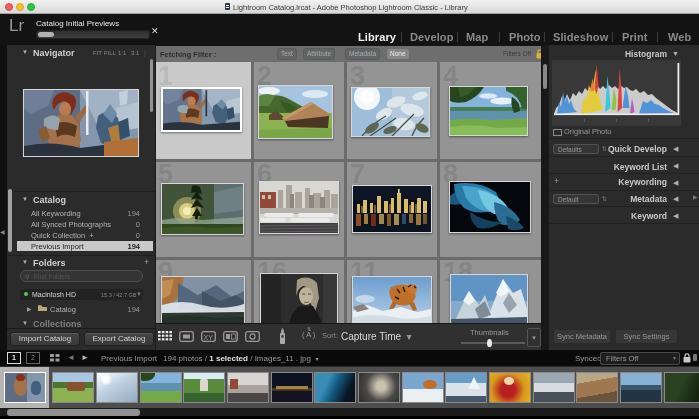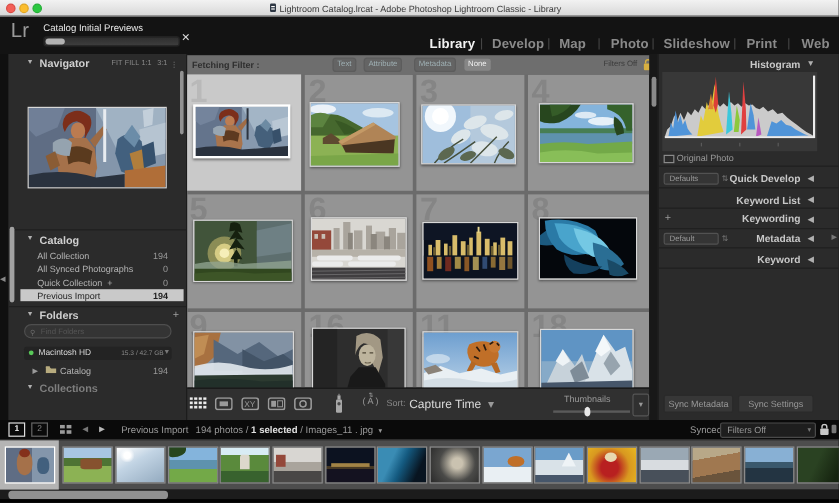--- a/index.html
+++ b/index.html
@@ -135,21 +135,21 @@
       <path d="M84 38 L96 34 L98 50 L88 54 Z" fill="#b07e3c"></path>
       <path d="M94 32 L104 28 L106 46 L96 50 Z" fill="#35506c"></path>
       <path d="M0 56 Q28 50 56 58 L80 55 L80 66 L0 66 Z" fill="#2a323e"></path>
       <path d="M80 52 L114 48 L114 66 L80 66 Z" fill="#b06e38"></path>
     </svg>
   </div>
   <div class="a sep" style="left:0;top:146px;width:148px"></div>
 
   <div class="a tri" style="left:15px;top:151px">▼</div>
   <div class="a ph" style="left:26px;top:150px">Catalog</div>
-  <div class="a crow" style="left:24px;top:164px">All Collection</div>
+  <div class="a crow" style="left:24px;top:164px">All Keywording</div>
   <div class="a cnum" style="left:116px;top:164px;width:17px;text-align:right">194</div>
   <div class="a crow" style="left:24px;top:175px">All Synced Photographs</div>
   <div class="a cnum" style="left:116px;top:175px;width:17px;text-align:right">0</div>
   <div class="a crow" style="left:24px;top:186px">Quick Collection &nbsp;+</div>
   <div class="a cnum" style="left:116px;top:186px;width:17px;text-align:right">0</div>
   <div class="a" id="selrow"></div>
   <div class="a" style="left:24px;top:197px;font-size:7.5px;color:#1e1e1e">Previous Import</div>
   <div class="a" style="left:116px;top:197px;width:17px;text-align:right;font-size:7.5px;font-weight:bold;color:#1e1e1e">194</div>
   <div class="a sep" style="left:0;top:210px;width:148px"></div>
 
@@ -170,20 +170,24 @@
   <div class="a" style="left:31px;top:260px;width:9px;height:6px;font-size:0">
       <svg width="9" height="6" style="display:block">
         <path d="M0 1 L3.5 1 L4.5 2 L9 2 L9 6 L0 6 Z" fill="#b7ab7e"></path>
         <rect y="0.2" width="3.5" height="1.5" fill="#b7ab7e"></rect>
       </svg>
     </div>
   <div class="a crow" style="left:43px;top:260px">Catalog</div>
   <div class="a cnum" style="left:116px;top:260px;width:17px;text-align:right">194</div>
   <div class="a tri" style="left:15px;top:275px">▼</div>
   <div class="a ph" style="left:26px;top:274px;color:#7e7e7e">Collections</div>
+  <div class="a" id="btnrow">
+    <div class="a btn" style="left:3px;width:68px">Import Catalog</div>
+    <div class="a btn" style="left:77px;width:68px">Export Catalog</div>
+  </div>
 </div>
 <div class="a" id="lthumb"></div>
 <div class="a" style="left:150px;top:59px;width:3px;height:53px;background:#929292;border-radius:2px"></div>
 
 <div class="a" id="filterbar">
   <div class="a" style="left:4px;top:4px;font-size:7.5px;font-weight:bold;color:#2e2e2e">Fetching Filter :</div>
   <div class="a ftab" style="left:122px;background:#646464;box-shadow:0 0 0 1px #5c5c5c">Text</div>
   <div class="a ftab" style="left:148px;background:#646464;box-shadow:0 0 0 1px #5c5c5c">Attribute</div>
   <div class="a ftab" style="left:190px;background:#646464;box-shadow:0 0 0 1px #5c5c5c">Metadata</div>
   <div class="a ftab" style="left:231px;background:#868686;color:#f0f0f0">None</div>

